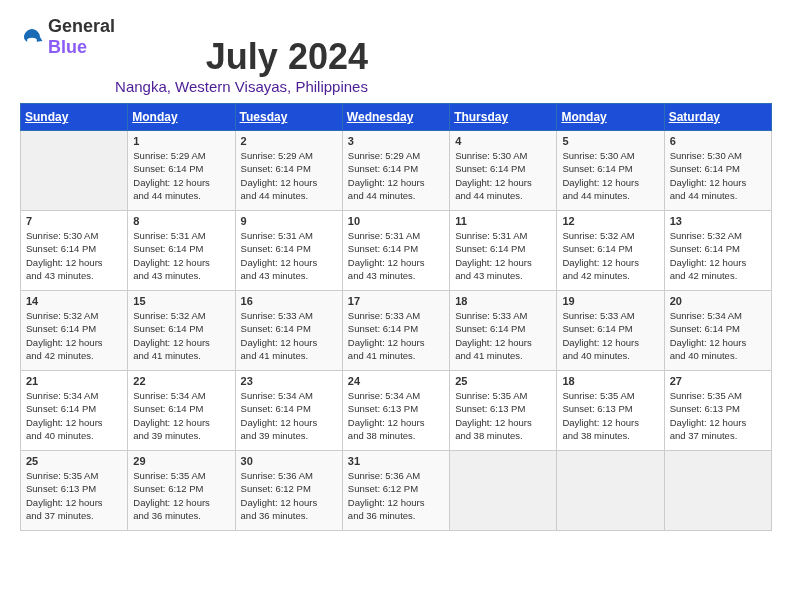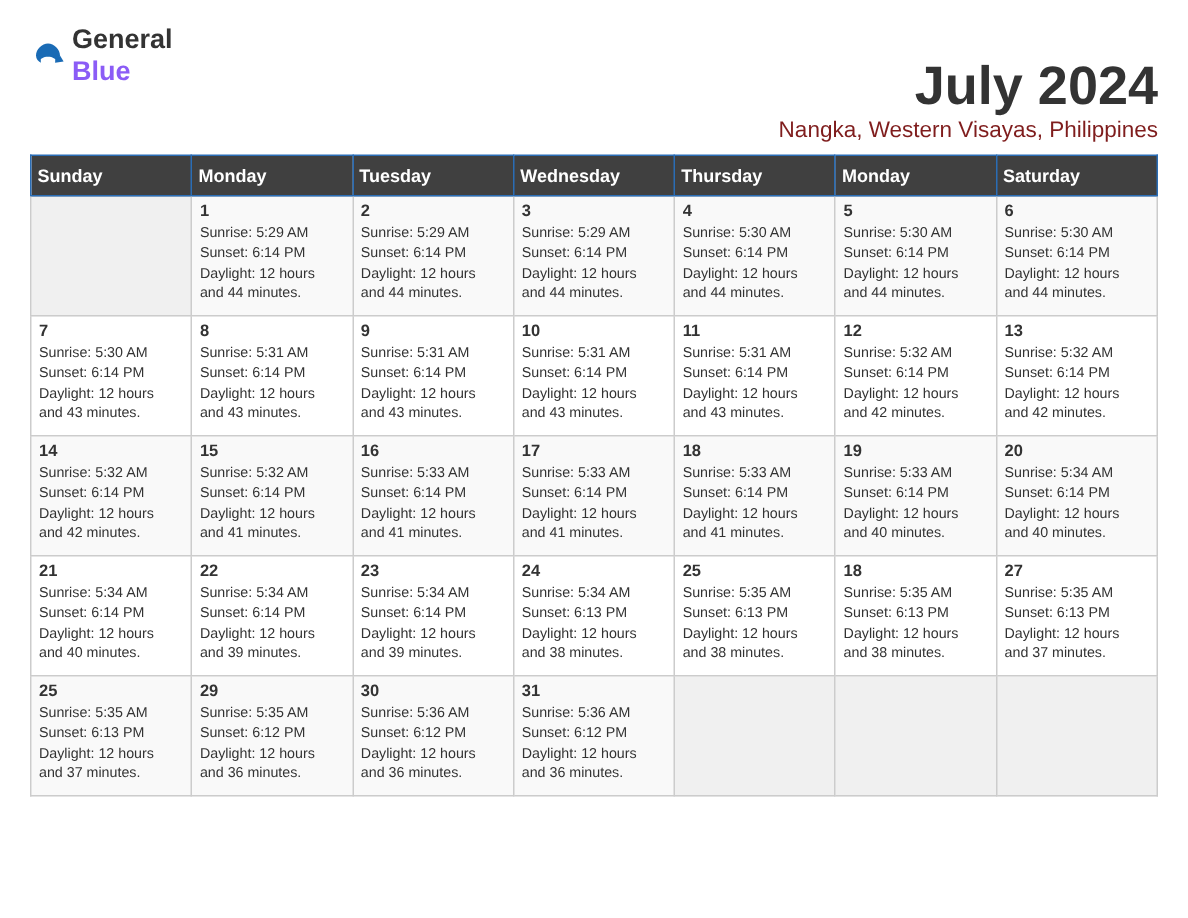--- a/index.html
+++ b/index.html
@@ -5,21 +5,20 @@
     * { box-sizing: border-box; margin: 0; padding: 0; }
     body {
       font-family: Arial, sans-serif;
       background: #fff;
       width: 792px;
       min-height: 612px;
       padding: 16px 20px;
     }
     .header-area {
       display: flex;
-      justify-content: space-between;
       align-items: flex-start;
       margin-bottom: 8px;
     }
     .logo {
       display: flex;
       align-items: center;
       gap: 4px;
     }
     .logo-text-general {
       font-size: 18px;
@@ -39,35 +38,36 @@
       text-align: right;
       margin-top: 20px;
     }
     .month-year {
       font-size: 36px;
       font-weight: bold;
       color: #333;
     }
     .location {
       font-size: 15px;
-      color: #7f1d1d;
+      color: #4c1d95;
     }
     table {
       width: 100%;
       border-collapse: collapse;
       table-layout: fixed;
     }
     thead tr th {
-      background-color: #404040;
+      background-color: #1d4ed8;
       color: #fff;
       font-size: 12px;
       font-weight: bold;
       padding: 6px 4px;
       text-align: left;
       border: 1px solid #2a6db5;
+      text-decoration: underline;
     }
     tbody tr td {
       border: 1px solid #ccc;
       vertical-align: top;
       padding: 4px 5px;
       font-size: 10px;
       color: #333;
       height: 80px;
     }
     .day-num {

